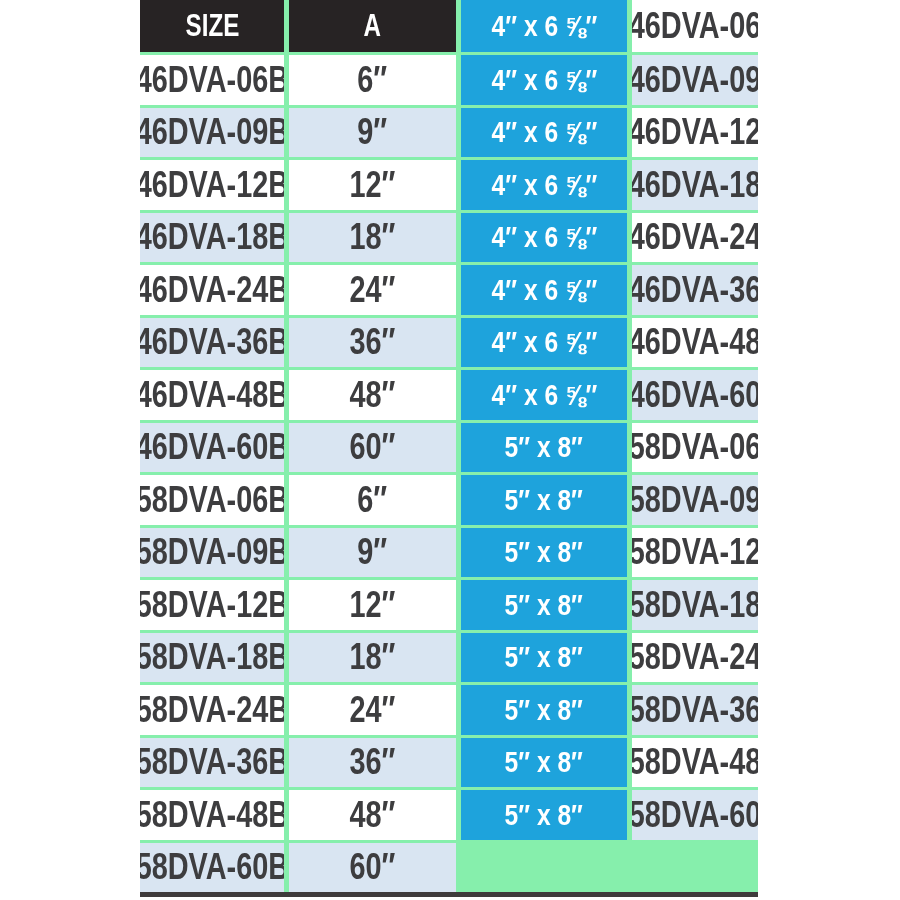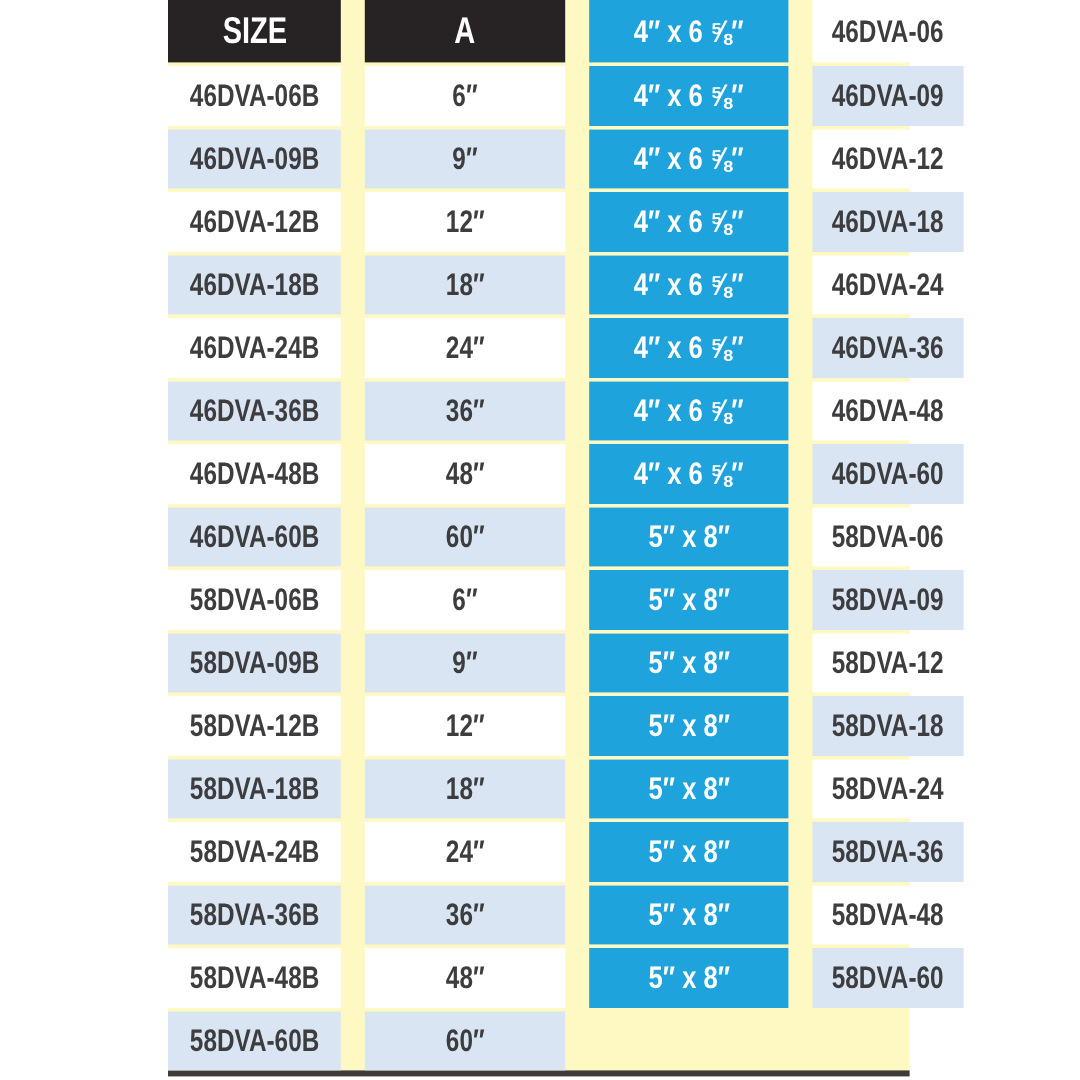--- a/index.html
+++ b/index.html
@@ -19,22 +19,22 @@
   }
   .grid {
     position: absolute;
     left: 140px;
     top: 0;
     width: 618px;
     display: grid;
     grid-template-columns: 144px 167px 166px 126px;
     grid-template-rows: 52px;
     grid-auto-rows: 49.5px;
-    gap: 3px 20px;
-    background: #fef9c3;
+    gap: 3px 5px;
+    background: #86efac;
     border-bottom: 5px solid var(--border-dark, #3F3B3C);
   }
   .cell {
     display: flex;
     align-items: center;
     justify-content: center;
     overflow: hidden;
     white-space: nowrap;
   }
   .cell .t {
@@ -44,28 +44,28 @@
   }
   .head {
     background: var(--header-bg, #272324);
     color: var(--header-text, #ffffff);
     font-size: 31px;
     font-weight: 700;
   }
   .size {
     background: var(--size-bg, #1EA3DC);
     color: var(--size-text, #ffffff);
-    font-size: 26px;
+    font-size: 30px;
     font-weight: 700;
   }
   .size .t { transform: scaleX(0.82); }
   .data {
     background: var(--row-odd, #ffffff);
     color: var(--data-text, #3D3D3F);
-    font-size: 26px;
+    font-size: 37px;
     font-weight: 700;
   }
   .row { display: contents; }
   .row.alt .data { background: var(--row-even, #D9E5F2); }
 </style>
 </head>
 <body>
 
 <div class="page">
   <div class="grid" id="grid">

